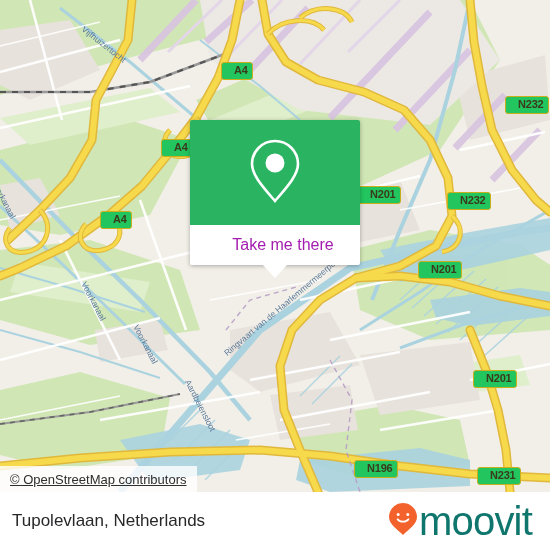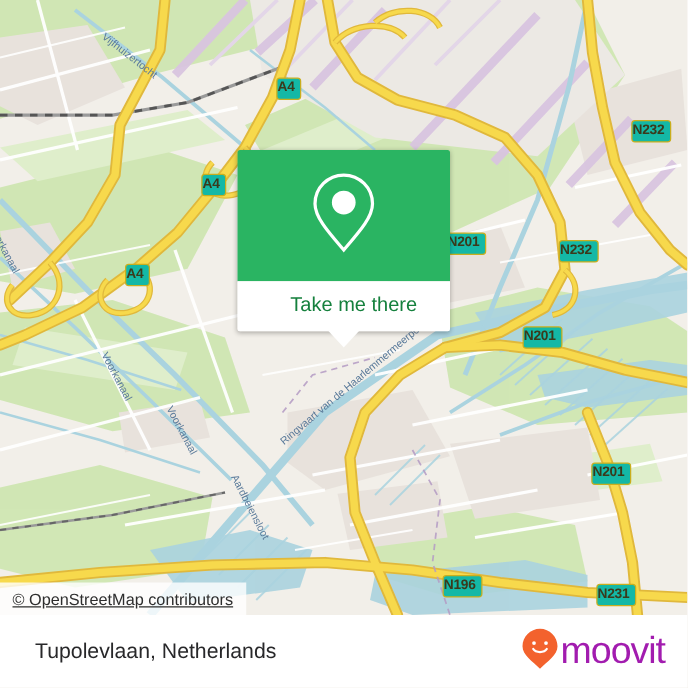--- a/index.html
+++ b/index.html
@@ -31,29 +31,29 @@
   #map-svg {
     position: absolute;
     left: 0;
     top: 0;
     display: block;
   }
 
   
   .shield {
     position: absolute;
-    background: #14b8a6;
+    background: #22c55e;
     border: 1.5px solid #c9ae1e;
     border-radius: 3px;
     color: #3a3a1c;
     font-family: "Liberation Sans", sans-serif;
     font-weight: bold;
     font-size: 11px;
     line-height: 1;
-    padding: 2px 4px 3px 0;
+    padding: 2px 4px 3px 12px;
     letter-spacing: -0.2px;
     white-space: nowrap;
     box-sizing: border-box;
   }
 
   
   .maplabel {
     position: absolute;
     color: #6b6b6b;
     font-family: "Liberation Sans", sans-serif;
@@ -91,21 +91,21 @@
   #popup-white {
     background: #ffffff;
     height: 40px;
     border-radius: 0 0 2px 2px;
     display: flex;
     align-items: center;
     justify-content: center;
     position: relative;
   }
   #popup-label {
-    color: #15803d;
+    color: #a21caf;
     font-size: 16px;
     font-family: "Liberation Sans", sans-serif;
     margin-left: 16px;
   }
   #popup-tail {
     position: absolute;
     left: 50%;
     bottom: -13px;
     margin-left: -13px;
     width: 0;
@@ -137,35 +137,35 @@
     position: absolute;
     left: 0;
     top: 492px;
     width: 550px;
     height: 58px;
     background: #ffffff;
     display: flex;
     align-items: center;
     justify-content: space-between;
     box-sizing: border-box;
-    padding: 0 18px 0 28px;
+    padding: 0 18px 0 12px;
   }
   #footer-title {
     font-size: 17px;
     color: #28282a;
     font-family: "Liberation Sans", sans-serif;
   }
   #brand {
     display: flex;
     align-items: center;
     gap: 1px;
   }
   #brand-text {
-    font-size: 30px;
-    color: #a21caf;
+    font-size: 40px;
+    color: #0f766e;
     font-family: "Liberation Sans", sans-serif;
     letter-spacing: -0.8px;
     line-height: 1;
   }
 </style>
 </head>
 <body>
 
 <div id="screen">
 

